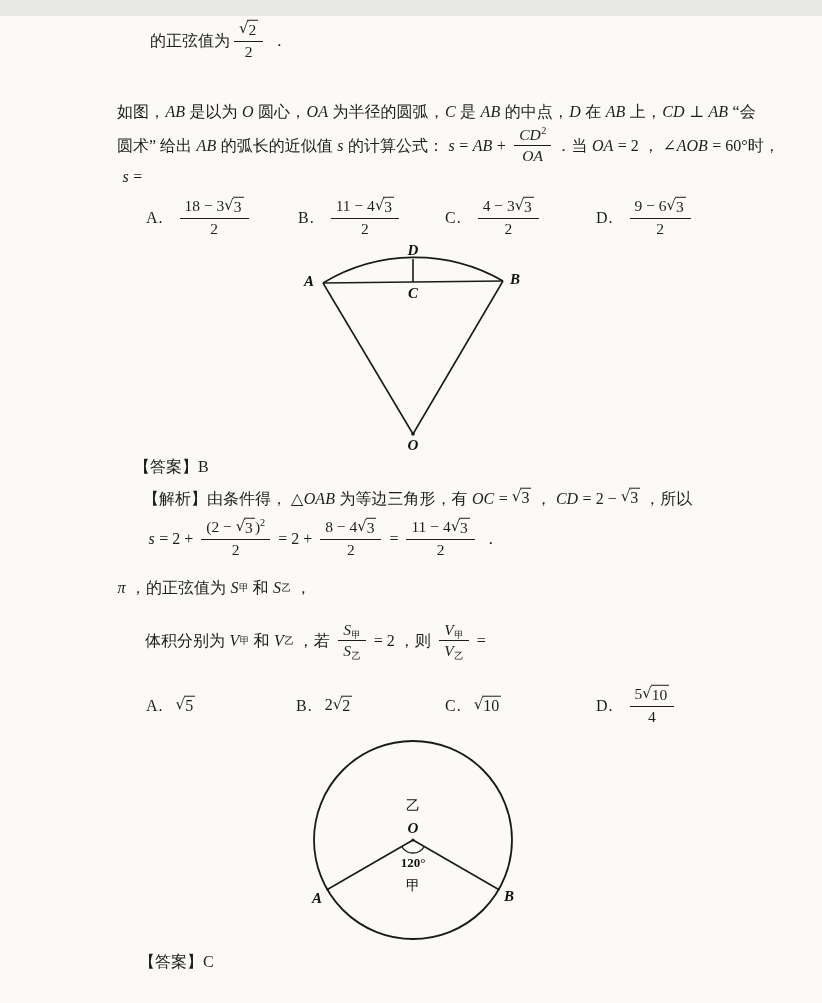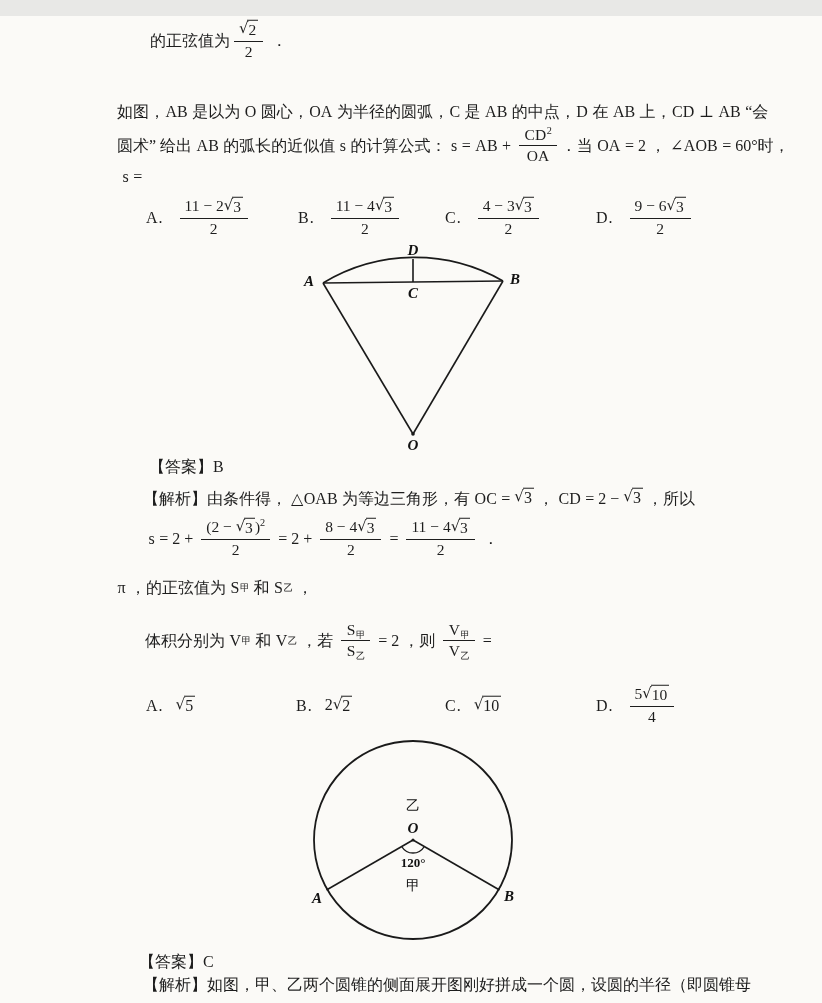--- a/index.html
+++ b/index.html
@@ -23,21 +23,21 @@
   }
   .opt{
     position:absolute;
     display:flex;
     align-items:center;
     white-space:pre;
   }
   .optlabel{margin-right:12px;letter-spacing:1px;}
   
   .ct{font-family:"Liberation Serif","DejaVu Serif",serif;}
-  .mi{font-family:"Liberation Serif",serif;padding:0 .5px;}
+  .mi{font-family:"Liberation Serif",serif;font-style:italic;padding:0 .5px;}
   .sp{font-size:.66em;vertical-align:super;line-height:0;}
   .sb{font-size:.6em;vertical-align:-.3em;line-height:0;}
   .sqrt{display:inline-flex;align-items:flex-start;vertical-align:middle;transform:translateY(-.08em);}
   .rad{line-height:1.15;margin-right:-1px;font-family:"DejaVu Sans",sans-serif;font-size:.95em;}
   .sqa{border-top:1.3px solid #1d1d1d;padding:0 2px 0 1px;line-height:1.15;font-style:normal;}
   .frac{
     display:inline-flex;flex-direction:column;align-items:center;
     vertical-align:middle;margin:0 4px;line-height:1.18;font-size:.97em;
   }
   .frac .num,.frac .den{display:block;padding:0 5px;white-space:nowrap;}
@@ -56,21 +56,21 @@
             <span class="rad">√</span>
             <span class="sqa">2</span>
           </span></span><span class="fbar"></span><span class="den"><span class="ct">2</span></span></span><span class="ct"> ．</span></div>
 
   <div class="line" style="left:117px;top:86px;"><span class="ct">如图，</span><span class="mi">AB</span><span class="ct"> 是以为 </span><span class="mi">O</span><span class="ct"> 圆心，</span><span class="mi">OA</span><span class="ct"> 为半径的圆弧，</span><span class="mi">C</span><span class="ct"> 是 </span><span class="mi">AB</span><span class="ct"> 的中点，</span><span class="mi">D</span><span class="ct"> 在 </span><span class="mi">AB</span><span class="ct"> 上，</span><span class="mi">CD</span><span class="ct"> ⊥ </span><span class="mi">AB</span><span class="ct"> “会</span></div>
   <div class="line" style="left:117px;top:110px;"><span class="ct">圆术” 给出 </span><span class="mi">AB</span><span class="ct"> 的弧长的近似值 </span><span class="mi">s</span><span class="ct"> 的计算公式： </span><span class="mi">s</span><span class="ct"> = </span><span class="mi">AB</span><span class="ct"> + </span><span class="frac"><span class="num"><span class="mi">CD</span><span class="sp">2</span></span><span class="fbar"></span><span class="den"><span class="mi">OA</span></span></span><span class="ct">．当 </span><span class="mi">OA</span><span class="ct"> = 2 ， ∠</span><span class="mi">AOB</span><span class="ct"> = 60°时，</span></div>
   <div class="line" style="left:122px;top:151px;"><span class="mi">s</span><span class="ct"> =</span></div>
 
   <div class="opt" style="left:146px;top:179px;height:46px;">
     <span class="optlabel">A.</span>
-    <span><span class="frac"><span class="num"><span class="ct">11 − 2</span><span class="sqrt">
+    <span><span class="frac"><span class="num"><span class="ct">18 − 3</span><span class="sqrt">
               <span class="rad">√</span>
               <span class="sqa">3</span>
             </span></span><span class="fbar"></span><span class="den"><span class="ct">2</span></span></span></span>
   </div>
   <div class="opt" style="left:298px;top:179px;height:46px;">
     <span class="optlabel">B.</span>
     <span><span class="frac"><span class="num"><span class="ct">11 − 4</span><span class="sqrt">
               <span class="rad">√</span>
               <span class="sqa">3</span>
             </span></span><span class="fbar"></span><span class="den"><span class="ct">2</span></span></span></span>
@@ -99,21 +99,21 @@
       <line x1="223" y1="39" x2="133" y2="192"></line>
     </g>
     <circle cx="133" cy="192" r="1.8" fill="#1a1a1a"></circle>
     <text class="figlabel" x="133" y="13" text-anchor="middle">D</text>
     <text class="figlabel" x="34" y="44" text-anchor="end">A</text>
     <text class="figlabel" x="230" y="42" text-anchor="start">B</text>
     <text class="figlabel" x="133" y="56" text-anchor="middle">C</text>
     <text class="figlabel" x="133" y="208" text-anchor="middle">O</text>
   </svg>
 
-  <div class="line" style="left:149px;top:441px;">【答案】B</div>
+  <div class="line" style="left:134px;top:441px;">【答案】B</div>
   <div class="line" style="left:143px;top:473px;"><span class="ct">【解析】由条件得， △</span><span class="mi">OAB</span><span class="ct"> 为等边三角形，有 </span><span class="mi">OC</span><span class="ct"> = </span><span class="sqrt"><span class="rad">√</span><span class="sqa">3</span></span><span class="ct"> ， </span><span class="mi">CD</span><span class="ct"> = 2 − </span><span class="sqrt"><span class="rad">√</span><span class="sqa">3</span></span><span class="ct"> ，所以</span></div>
   <div class="line" style="left:148px;top:502px;"><span class="mi">s</span><span class="ct"> = 2 + </span><span class="frac"><span class="num"><span class="ct">(2 − </span><span class="sqrt">
             <span class="rad">√</span>
             <span class="sqa">3</span>
           </span><span class="ct">)</span><span class="sp">2</span></span><span class="fbar"></span><span class="den"><span class="ct">2</span></span></span><span class="ct"> = 2 + </span><span class="frac"><span class="num"><span class="ct">8 − 4</span><span class="sqrt">
             <span class="rad">√</span>
             <span class="sqa">3</span>
           </span></span><span class="fbar"></span><span class="den"><span class="ct">2</span></span></span><span class="ct"> = </span><span class="frac"><span class="num"><span class="ct">11 − 4</span><span class="sqrt">
             <span class="rad">√</span>
             <span class="sqa">3</span>
@@ -152,15 +152,14 @@
     <circle cx="110" cy="110" r="1.5" fill="#1a1a1a"></circle>
     <text class="figcjk" x="110" y="80" text-anchor="middle">乙</text>
     <text class="figlabel" x="110" y="103" text-anchor="middle">O</text>
     <text class="figdeg" x="110" y="137" text-anchor="middle">120°</text>
     <text class="figcjk" x="110" y="160" text-anchor="middle">甲</text>
     <text class="figlabel" x="14" y="173" text-anchor="middle">A</text>
     <text class="figlabel" x="206" y="171" text-anchor="middle">B</text>
   </svg>
 
   <div class="line" style="left:139px;top:936px;">【答案】C</div>
-  <div class="line" style="left:143px;top:959px;"><span class="ct">【解析】如图，甲、乙两个圆锥的侧面展开图刚好拼成一个圆，设圆的半径（即圆锥母</span></div>
 
 </div>
 
 </body></html>

